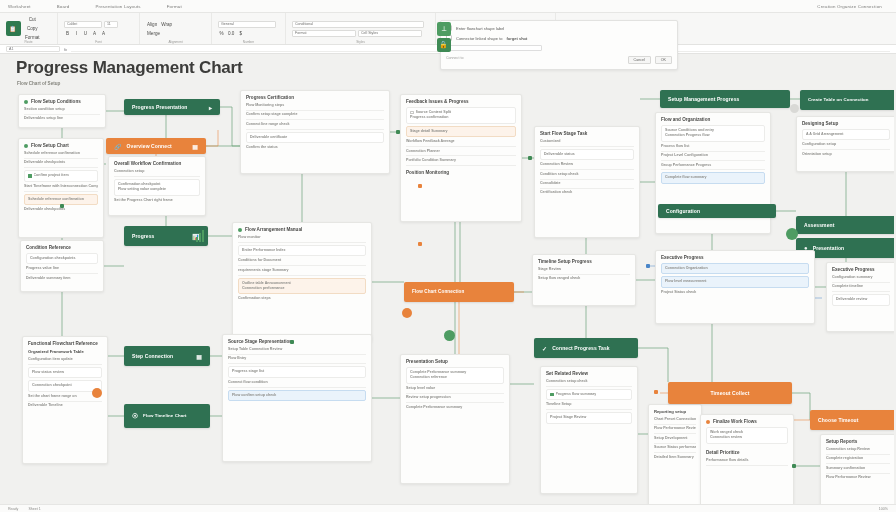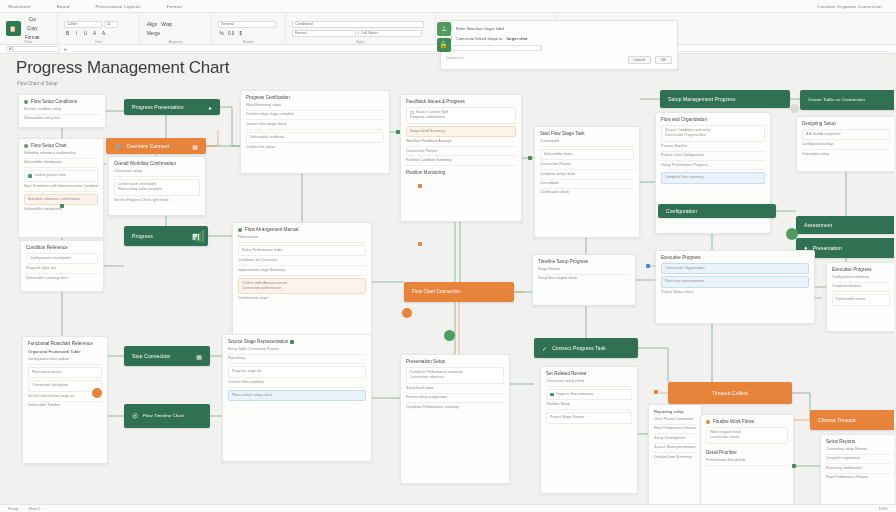--- a/index.html
+++ b/index.html
@@ -86,21 +86,21 @@
   .fp-row { display: flex; align-items: center; gap: 4px; margin-bottom: 4px; }
   .fp-chk { width: 6px; height: 6px; border: 1px solid #c9c9c7; border-radius: 1px; background:#fff; flex:none;}
   .fp-b { font-weight: bold; }
   .fp-field { height: 6px; border: 1px solid #dedede; border-radius: 1px; background:#fff; }
   .fp-btns { display:flex; gap: 4px; justify-content: flex-end; margin-top: 5px; }
   .fp-btn { font-size: 3.6px; padding: 1px 5px; border: 1px solid #d8d8d6; border-radius: 1px; background: #f6f6f5; }
 
   
   .canvas {
     position: absolute; top: 54px; left: 0; width: 894px; height: 458px;
-    background: #f1f1ef; overflow: hidden;
+    background: #f1f1ef; overflow: hidden; font-weight: bold;
   }
   .edges { position: absolute; inset: 0; width: 896px; height: 458px; }
 
   .title {
     position: absolute; left: 16px; top: 4px;
     font-size: 17px; color: #3c3c3a; letter-spacing: -.2px;
   }
   .subtitle {
     position: absolute; left: 17px; top: 27px;
     font-size: 4.6px; color: #86867f;

